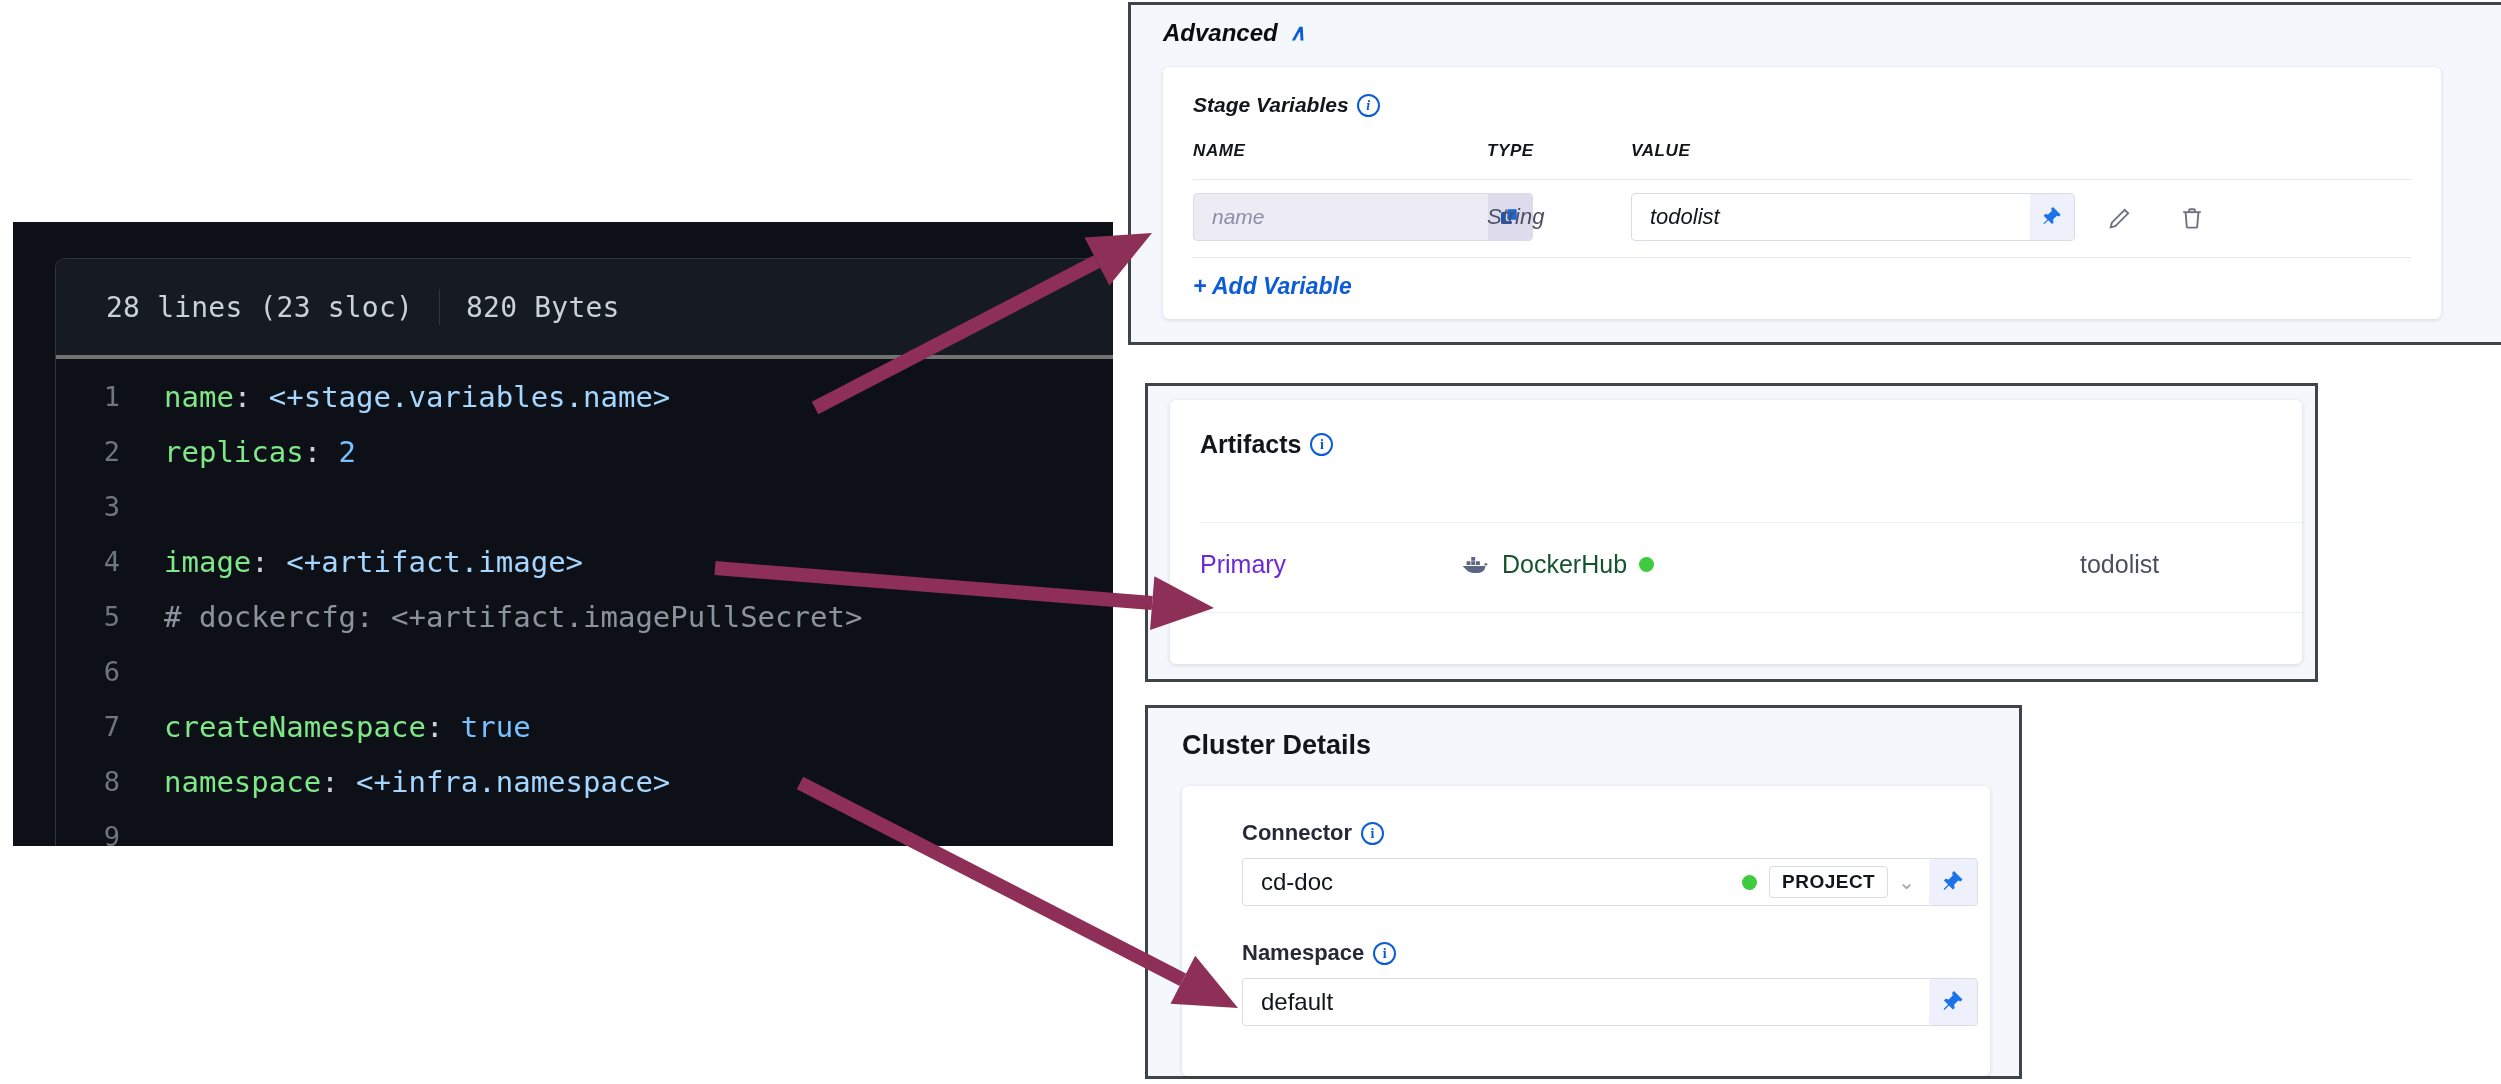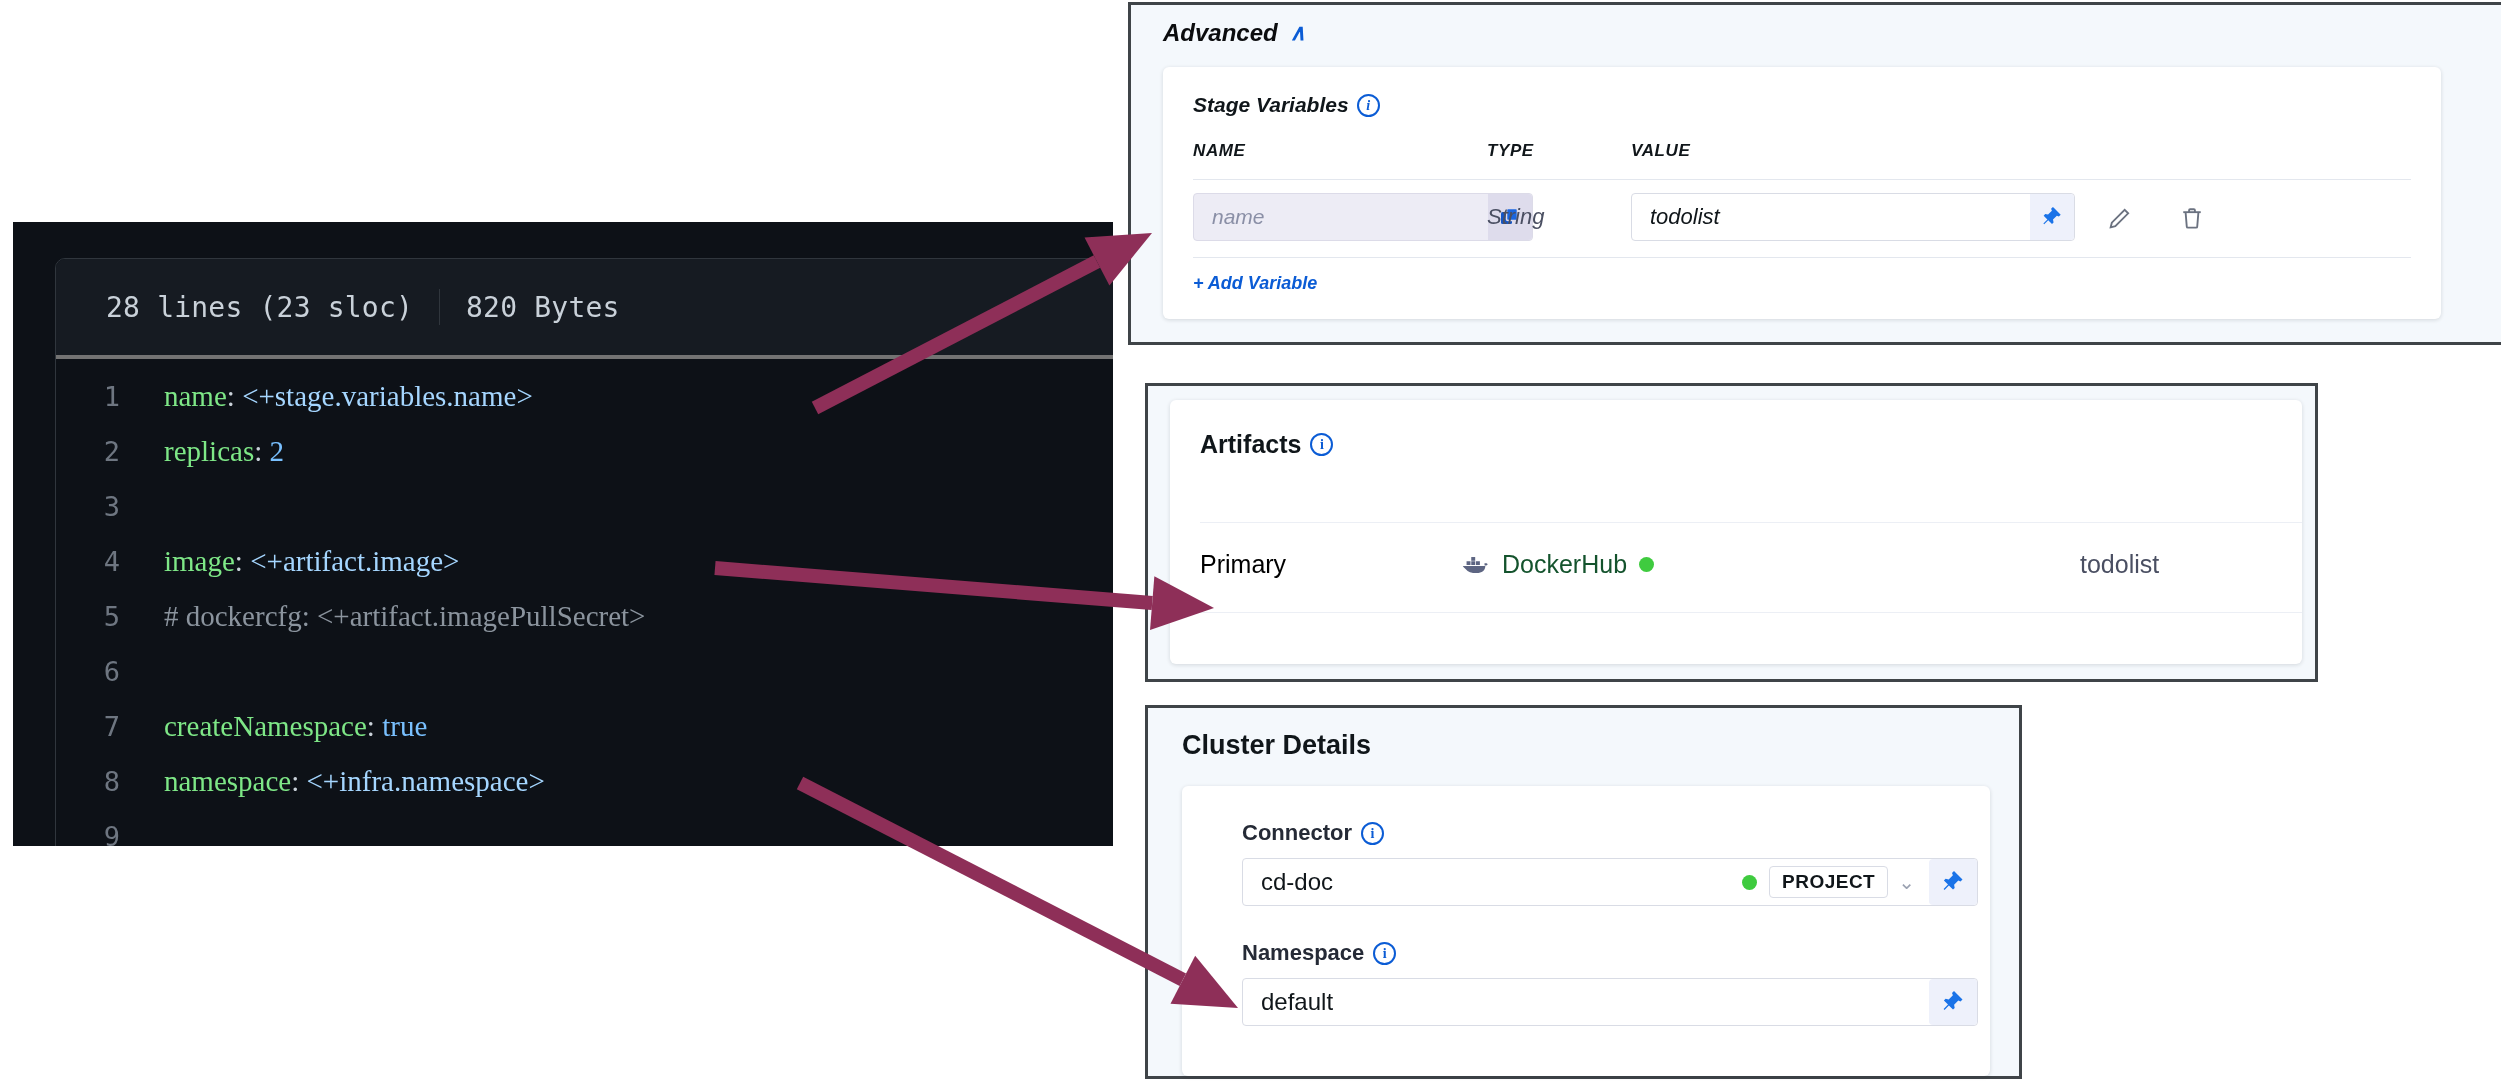--- a/index.html
+++ b/index.html
@@ -66,21 +66,21 @@
   }
   .ln {
     width: 108px;
     text-align: right;
     color: #6e7681;
     padding-right: 44px;
     box-sizing: border-box;
     flex: 0 0 auto;
     font-size: 27px;
   }
-  .ltxt { color: #c9d1d9; font-family: Liberation Serif, serif; }
+  .ltxt { color: #c9d1d9; }
   .tok-key   { color: #7ee787; }
   .tok-punct { color: #c9d1d9; }
   .tok-expr  { color: #a5d6ff; }
   .tok-num   { color: #79c0ff; }
   .tok-bool  { color: #79c0ff; }
   .tok-com   { color: #8b949e; }
 
   
   .panel {
     position: absolute;
@@ -191,21 +191,21 @@
   .row-icon {
     position: absolute; top: 8px;
     width: 34px; height: 34px;
     display: flex; align-items: center; justify-content: center;
   }
   #edit-icon { left: 910px; }
   #del-icon  { left: 982px; }
 
   .add-var {
     position: absolute; left: 30px; top: 206px;
-    color: #0b5cd5; font-size: 18px; font-weight: bold;
+    color: #0b5cd5; font-size: 23px; font-weight: bold;
   }
 
   
   #art-card {
     position: absolute;
     left: 22px; top: 14px;
     width: 1132px; height: 264px;
   }
   .art-title {
     position: absolute; left: 30px; top: 30px;
@@ -216,21 +216,21 @@
   .art-headers span {
     position: absolute; font-size: 18px; font-weight: bold;
     color: #10161a; letter-spacing: .6px;
   }
   .h-repo { left: 260px; }
   .h-loc  { left: 880px; }
   .art-rule { position: absolute; left: 30px; right: 0; height: 1px; background: #eceff5; }
   #art-rule-top { top: 122px; }
   #art-rule-bot { top: 212px; }
   .art-row { position: absolute; left: 30px; top: 140px; right: 0; height: 60px; }
-  .art-primary { position: absolute; left: 0; top: 10px; font-size: 25px; color: #000000; }
+  .art-primary { position: absolute; left: 0; top: 10px; font-size: 25px; color: #6d28d9; }
   .art-repo { position: absolute; left: 260px; top: 10px; display: flex; align-items: center; gap: 12px; }
   .art-repo-name { font-size: 25px; color: #14532d; }
   .dot-green { width: 15px; height: 15px; border-radius: 50%; background: #3fcb3f; display: inline-block; }
   .art-loc { position: absolute; left: 880px; top: 10px; font-size: 25px; color: #4a4f62; }
 
   
   .cl-title {
     position: absolute; left: 34px; top: 22px;
     font-size: 27px; font-weight: bold; color: #10161a;
   }

